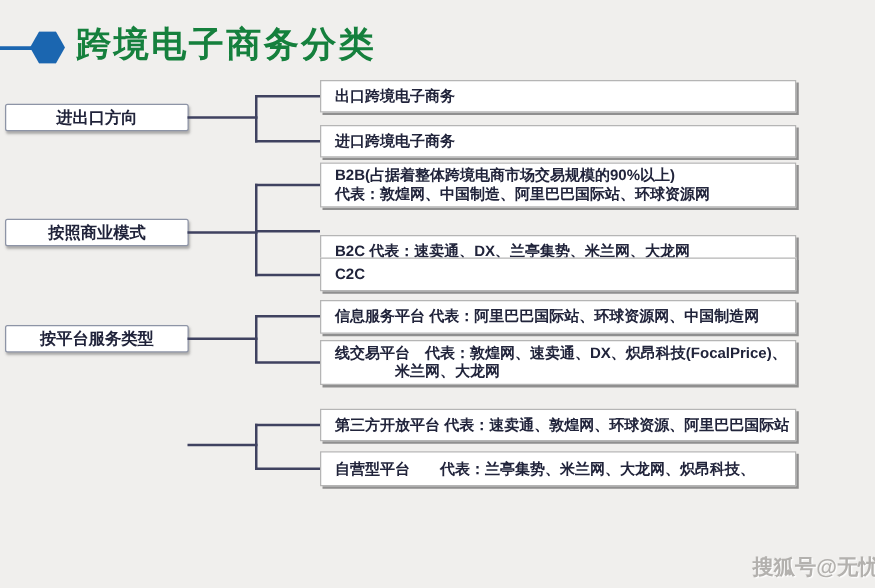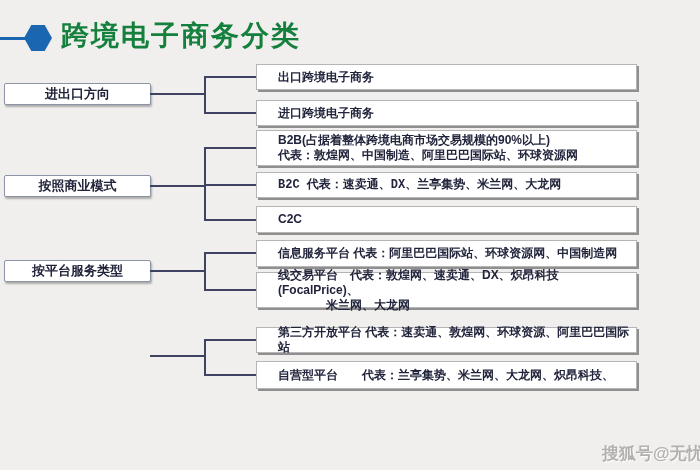--- a/index.html
+++ b/index.html
@@ -39,21 +39,21 @@
     box-sizing: border-box; white-space: nowrap;
   }
 
   
   .cbox {
     position: absolute; left: 256px; width: 381px;
     background: #ffffff;
     border: 1px solid #b5b5b5;
     box-shadow: 2px 2px 0 #8f8f8f;
     display: flex; align-items: center;
-    padding-left: 21px; box-sizing: border-box;
+    padding-left: 11px; box-sizing: border-box;
     font-size: 12px; font-weight: bold; color: #21243b;
     white-space: pre-line; line-height: 15px;
   }
 
   
   .hline, .vline { position: absolute; background: #3f4260; }
   .hline { height: 2px; }
   .vline { width: 2px; }
 
   
@@ -93,21 +93,21 @@
   </div>
   <div class="hline" style="left:150px; top:185px; width:56px;"></div>
   <div class="vline" style="left:204px; top:147px; height:74px;"></div>
   <div class="hline" style="left:204px; top:147px; width:52px;"></div>
   <div class="hline" style="left:204px; top:184px; width:52px;"></div>
   <div class="hline" style="left:204px; top:219px; width:52px;"></div>
   <div class="cbox" style="top:130px; height:36px;">
     <span>B2B(占据着整体跨境电商市场交易规模的90%以上)
 代表：敦煌网、中国制造、阿里巴巴国际站、环球资源网</span>
   </div>
-  <div class="cbox" style="top:172px; height:26px;font-family:Liberation Mono, monospace;">
+  <div class="cbox" style="top:188px; height:26px;">
     <span>B2C  代表：速卖通、DX、兰亭集势、米兰网、大龙网</span>
   </div>
   <div class="cbox" style="top:206px; height:27px;">
     <span>C2C</span>
   </div>
 
   <div class="lbox" style="top:260px;">
     <span>按平台服务类型</span>
   </div>
   <div class="hline" style="left:150px; top:270px; width:56px;"></div>

